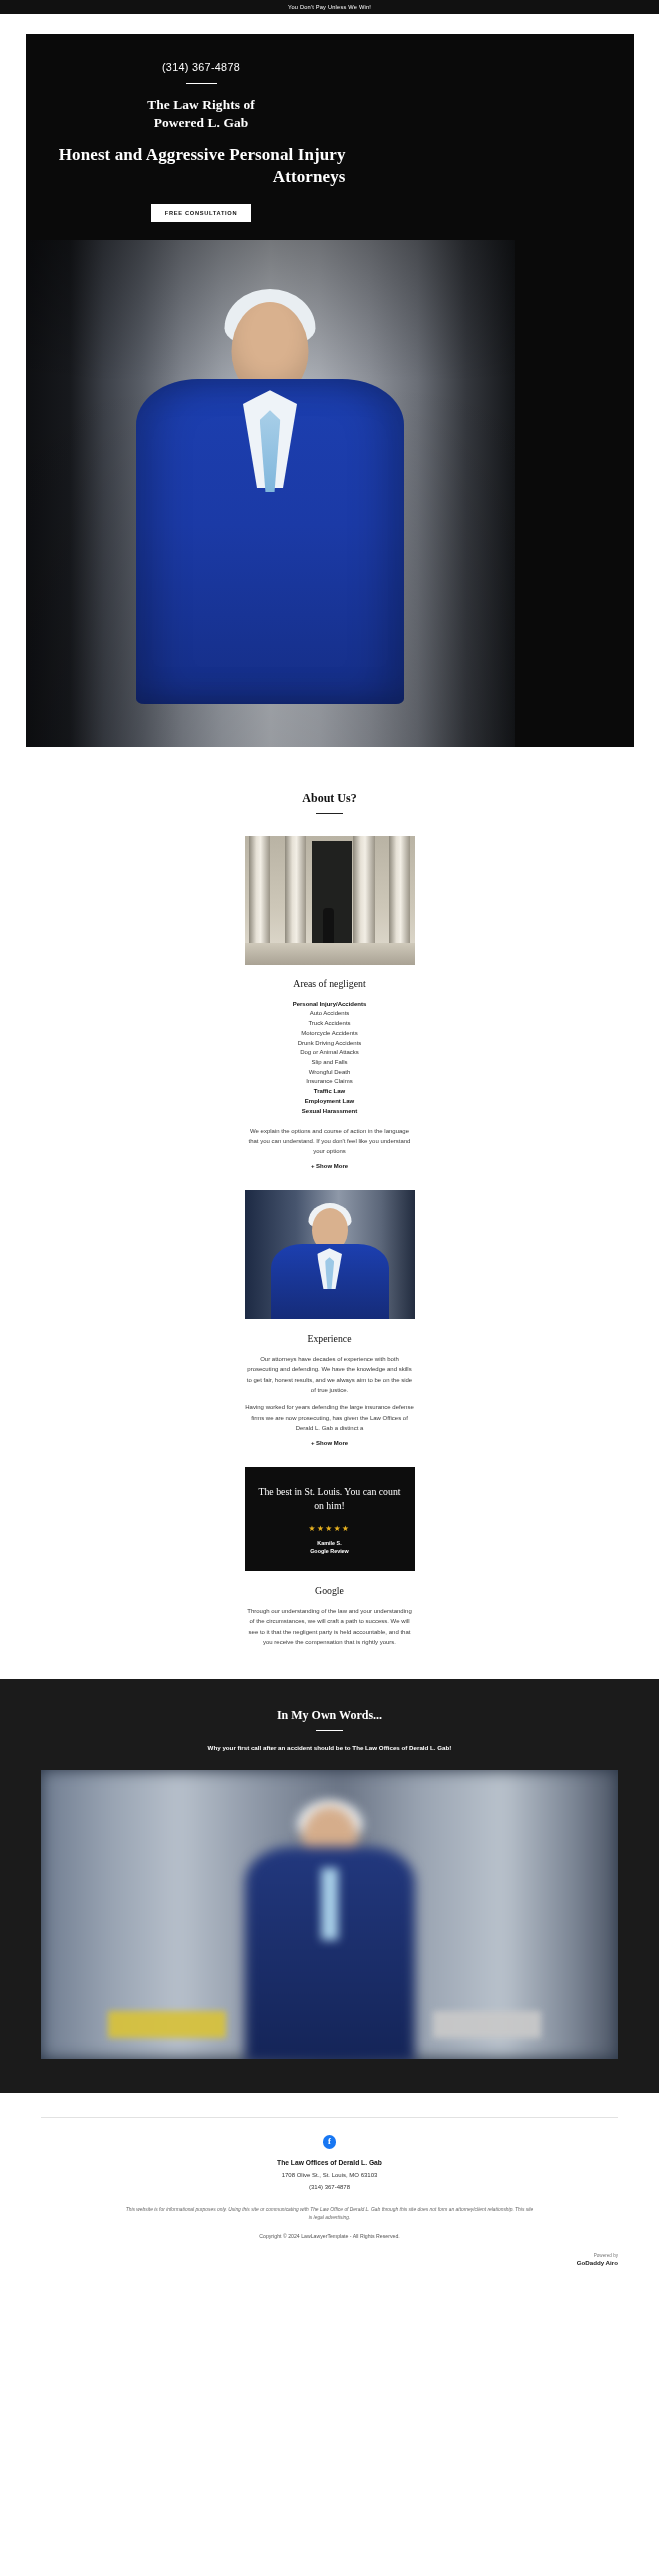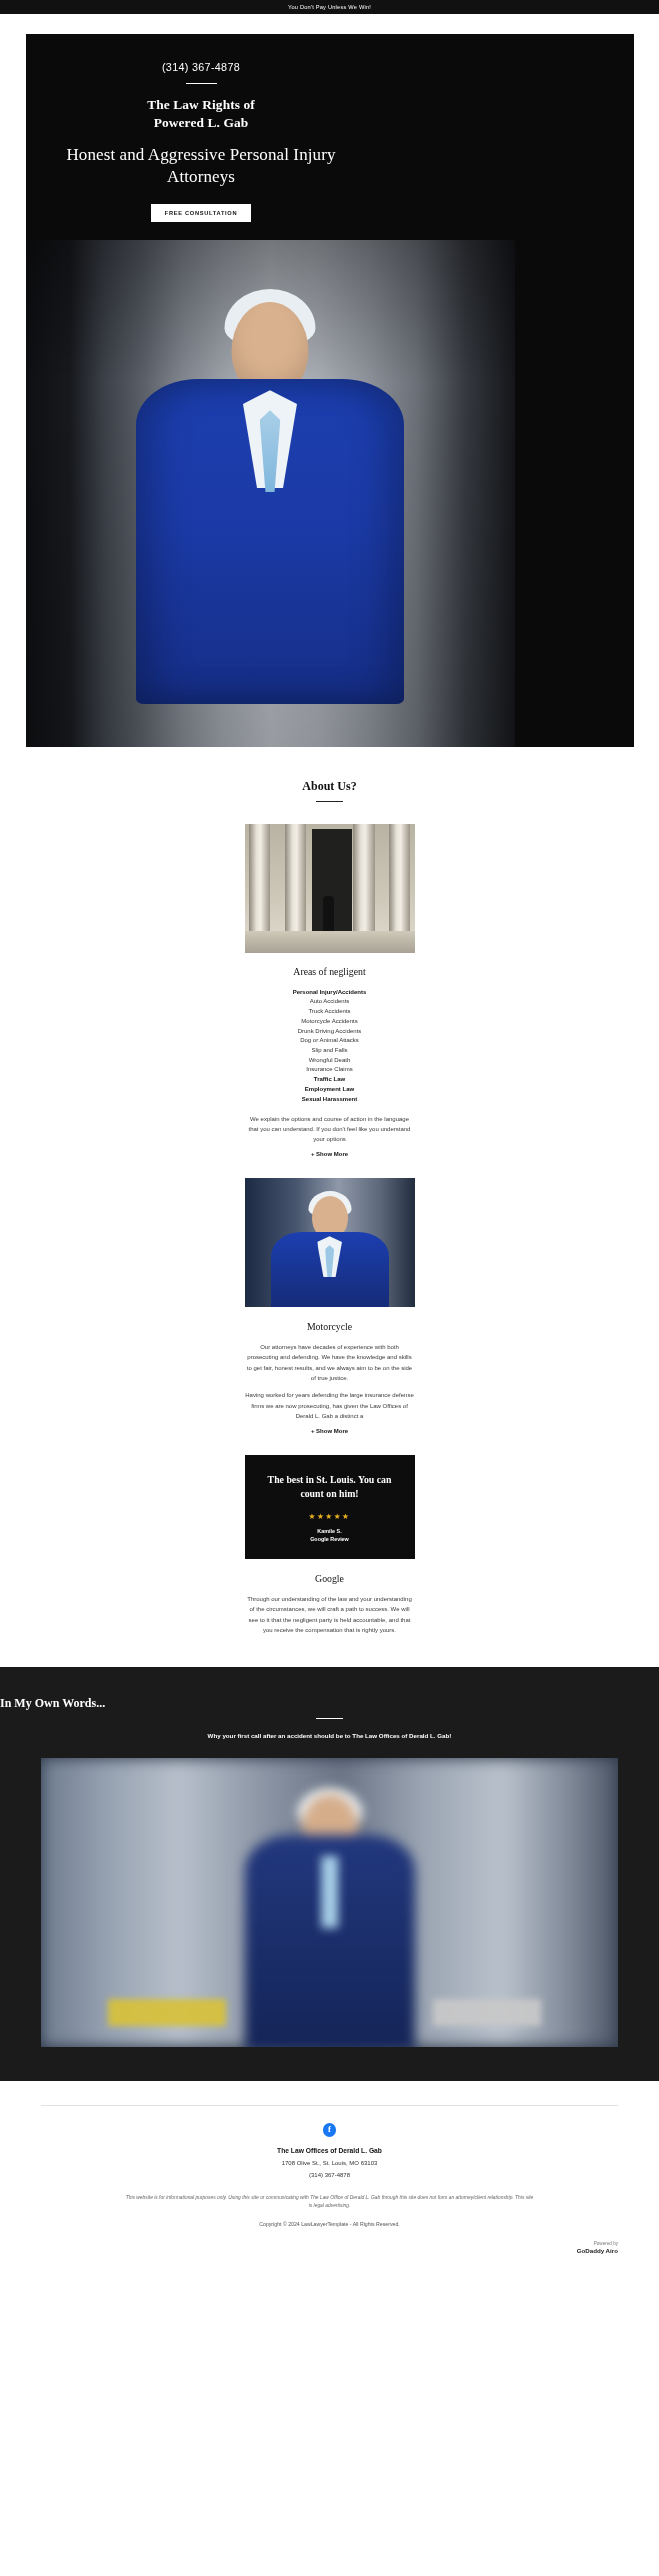--- a/index.html
+++ b/index.html
@@ -57,23 +57,24 @@
     font-size: 13.4px;
     font-weight: bold;
     line-height: 1.38;
     font-family: "Liberation Serif", serif;
     letter-spacing: 0.1px;
   }
   .hero-headline {
     margin-top: 11.3px;
     font-size: 17px;
     line-height: 1.32;
-    font-weight: 400;
+    font-weight: 700;
     font-family: "Liberation Serif", serif;
     letter-spacing: 0.1px;
+    text-align: right;
   }
   .hero-cta {
     display: inline-block;
     margin-top: 15.5px;
     background: #ffffff;
     color: #111111;
     border: none;
     font-size: 5.7px;
     font-weight: bold;
     letter-spacing: 0.7px;
@@ -141,21 +142,21 @@
   }
 
   
   .section { width: 608px; margin: 0 auto; }
   .sec-title {
     text-align: center;
     font-size: 12px;
     font-weight: bold;
     font-family: "Liberation Serif", serif;
     color: #111;
-    padding-top: 32px;
+    padding-top: 44px;
   }
   .sec-rule {
     width: 27px; height: 1px;
     background: #222;
     margin: 7.2px auto 0;
   }
 
   
   .about-col {
     width: 170px;
@@ -257,21 +258,21 @@
     width: 170px;
     margin: 0 auto;
     background: #0d0d0d;
     color: #fff;
     text-align: center;
     padding: 17.5px 13.4px 15.5px;
   }
   .review-quote {
     font-family: "Liberation Serif", serif;
     font-size: 9.8px;
-    font-weight: bold;
+    font-weight: normal;
     line-height: 1.45;
   }
   .review-stars {
     color: #e8b220;
     font-size: 7.7px;
     letter-spacing: 1.5px;
     margin-top: 11.3px;
   }
   .review-author {
     font-size: 5.4px;
@@ -281,21 +282,21 @@
   }
 
   
   .video-section {
     background: #1b1b1b;
     margin-top: 32px;
     padding: 29px 0 34px;
     color: #fff;
   }
   .video-title {
-    text-align: left;
+    text-align: center;
     font-size: 12px;
     font-weight: bold;
     font-family: "Liberation Serif", serif;
   }
   .video-rule { width: 27px; height: 1px; background: #fff; margin: 7.2px auto 0; }
   .video-sub {
     width: 319px;
     margin: 11.3px auto 0;
     text-align: center;
     font-size: 6.2px;
@@ -468,21 +469,21 @@
 
   <div class="about-col">
     <div class="col-img img-portrait">
       <div class="pbg"></div>
       <div class="phair"></div>
       <div class="phead"></div>
       <div class="pbody"></div>
       <div class="pshirt"></div>
       <div class="ptie"></div>
     </div>
-    <div class="col-heading">Motorcycle</div>
+    <div class="col-heading">Experience</div>
     <div class="col-body">
       <p>Our attorneys have decades of experience with both prosecuting and defending. We have the knowledge and skills to get fair, honest results, and we always aim to be on the side of true justice.</p>
       <p>Having worked for years defending the large insurance defense firms we are now prosecuting, has given the Law Offices of Derald L. Gab a distinct a</p>
     </div>
     <button class="show-more">+ Show More</button>
   </div>
 
   <div class="about-col">
     <div class="review-card">
       <div class="review-quote">The best in St. Louis. You can count on him!</div>

